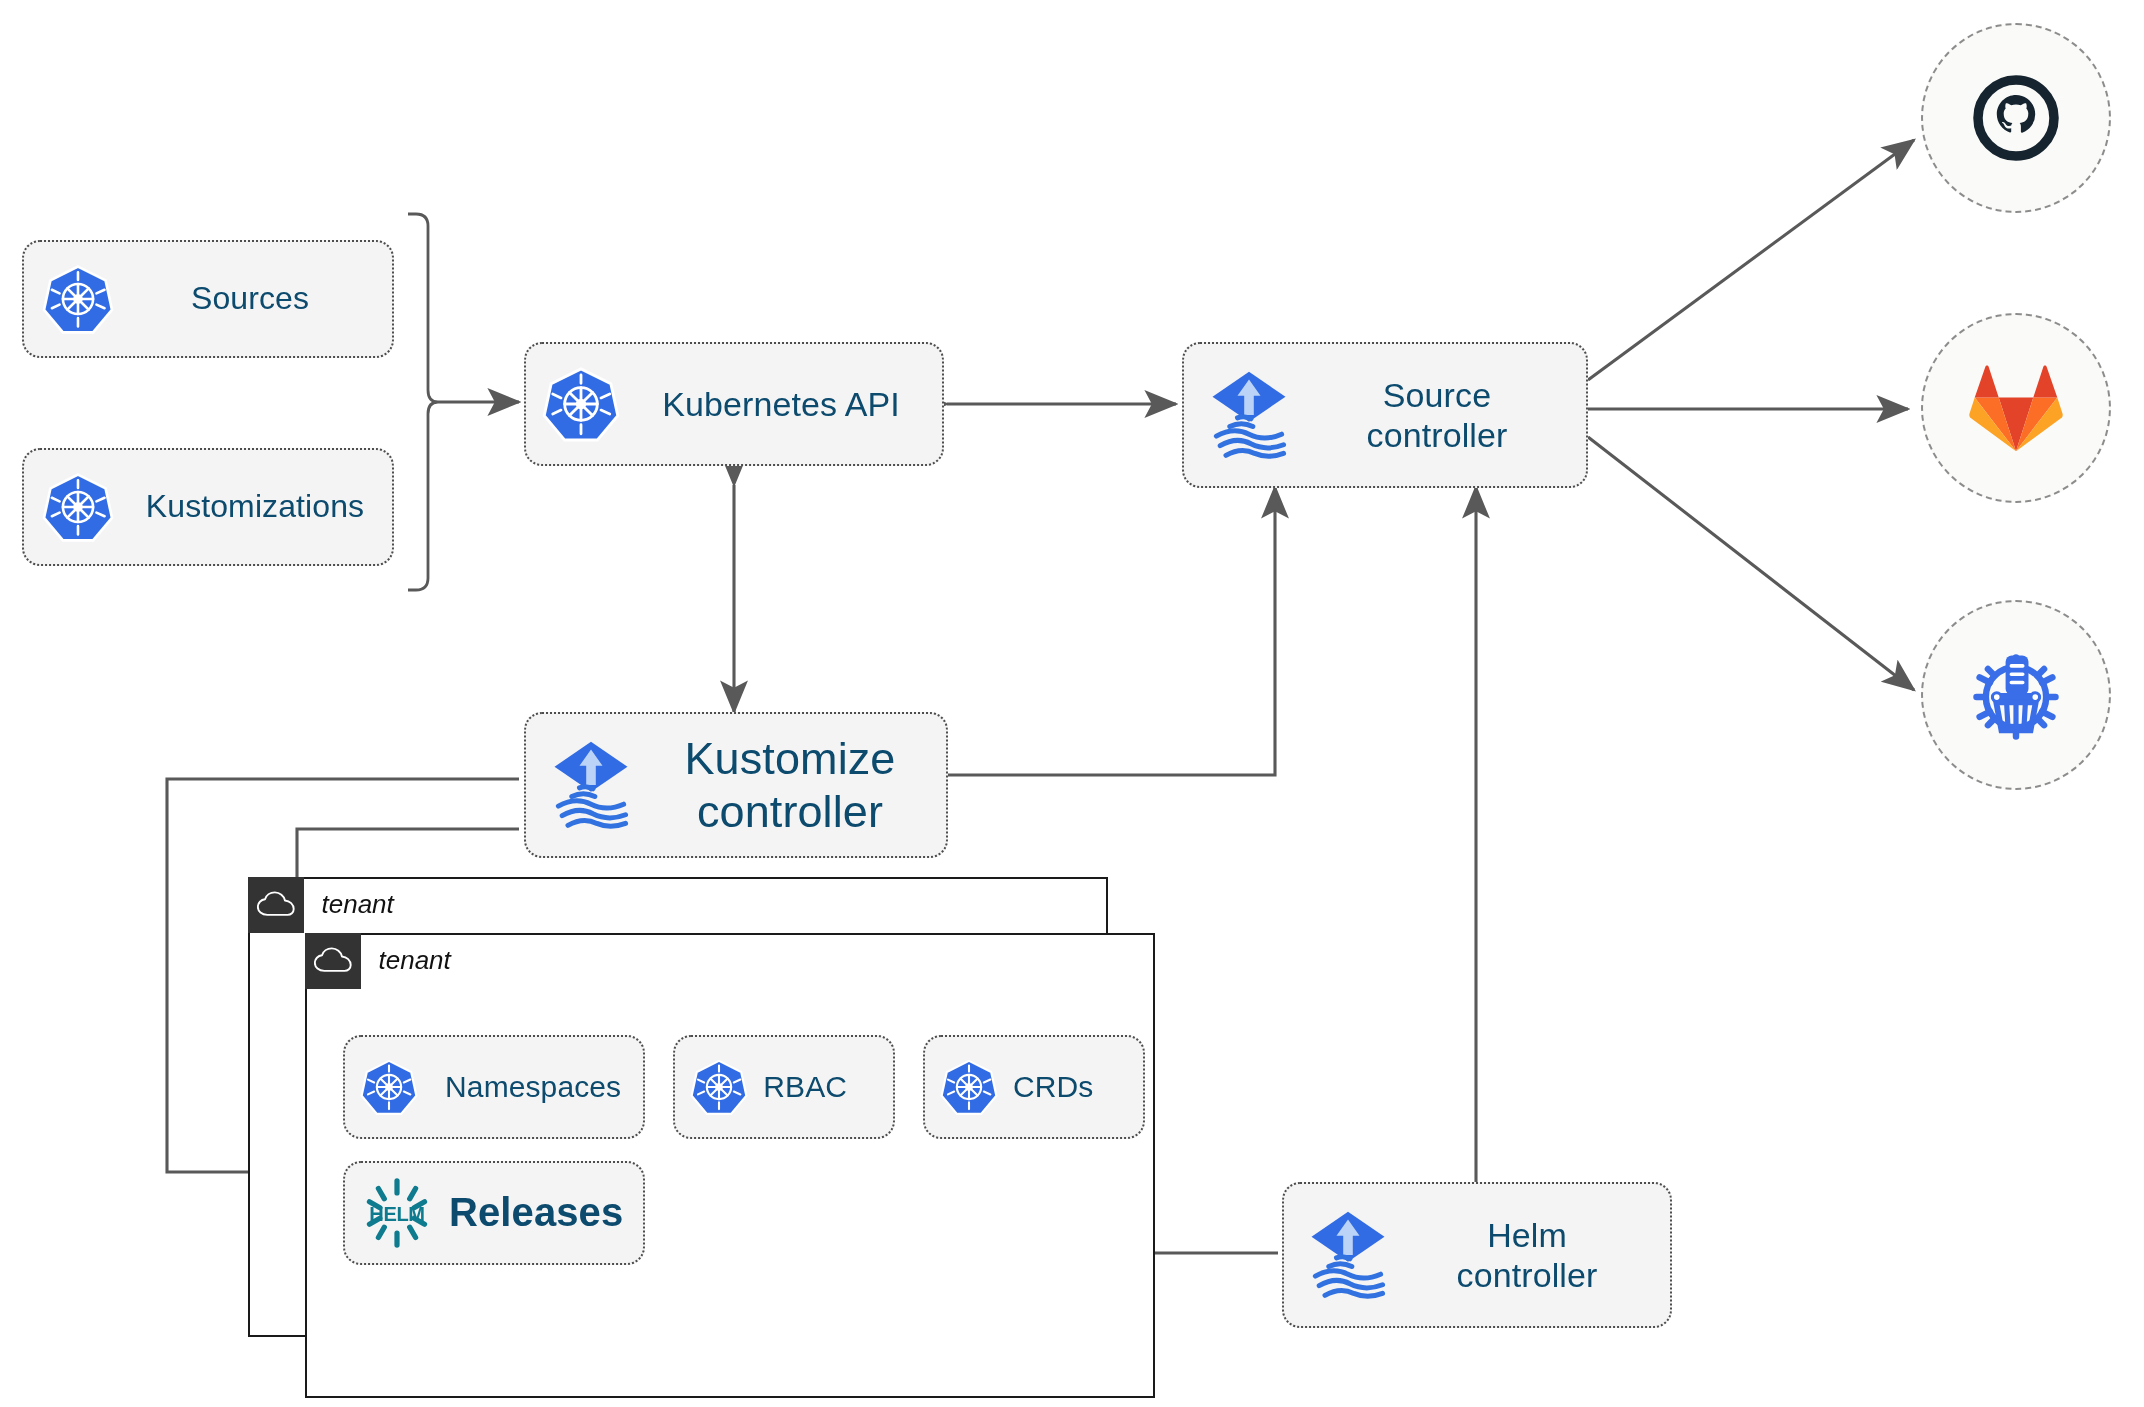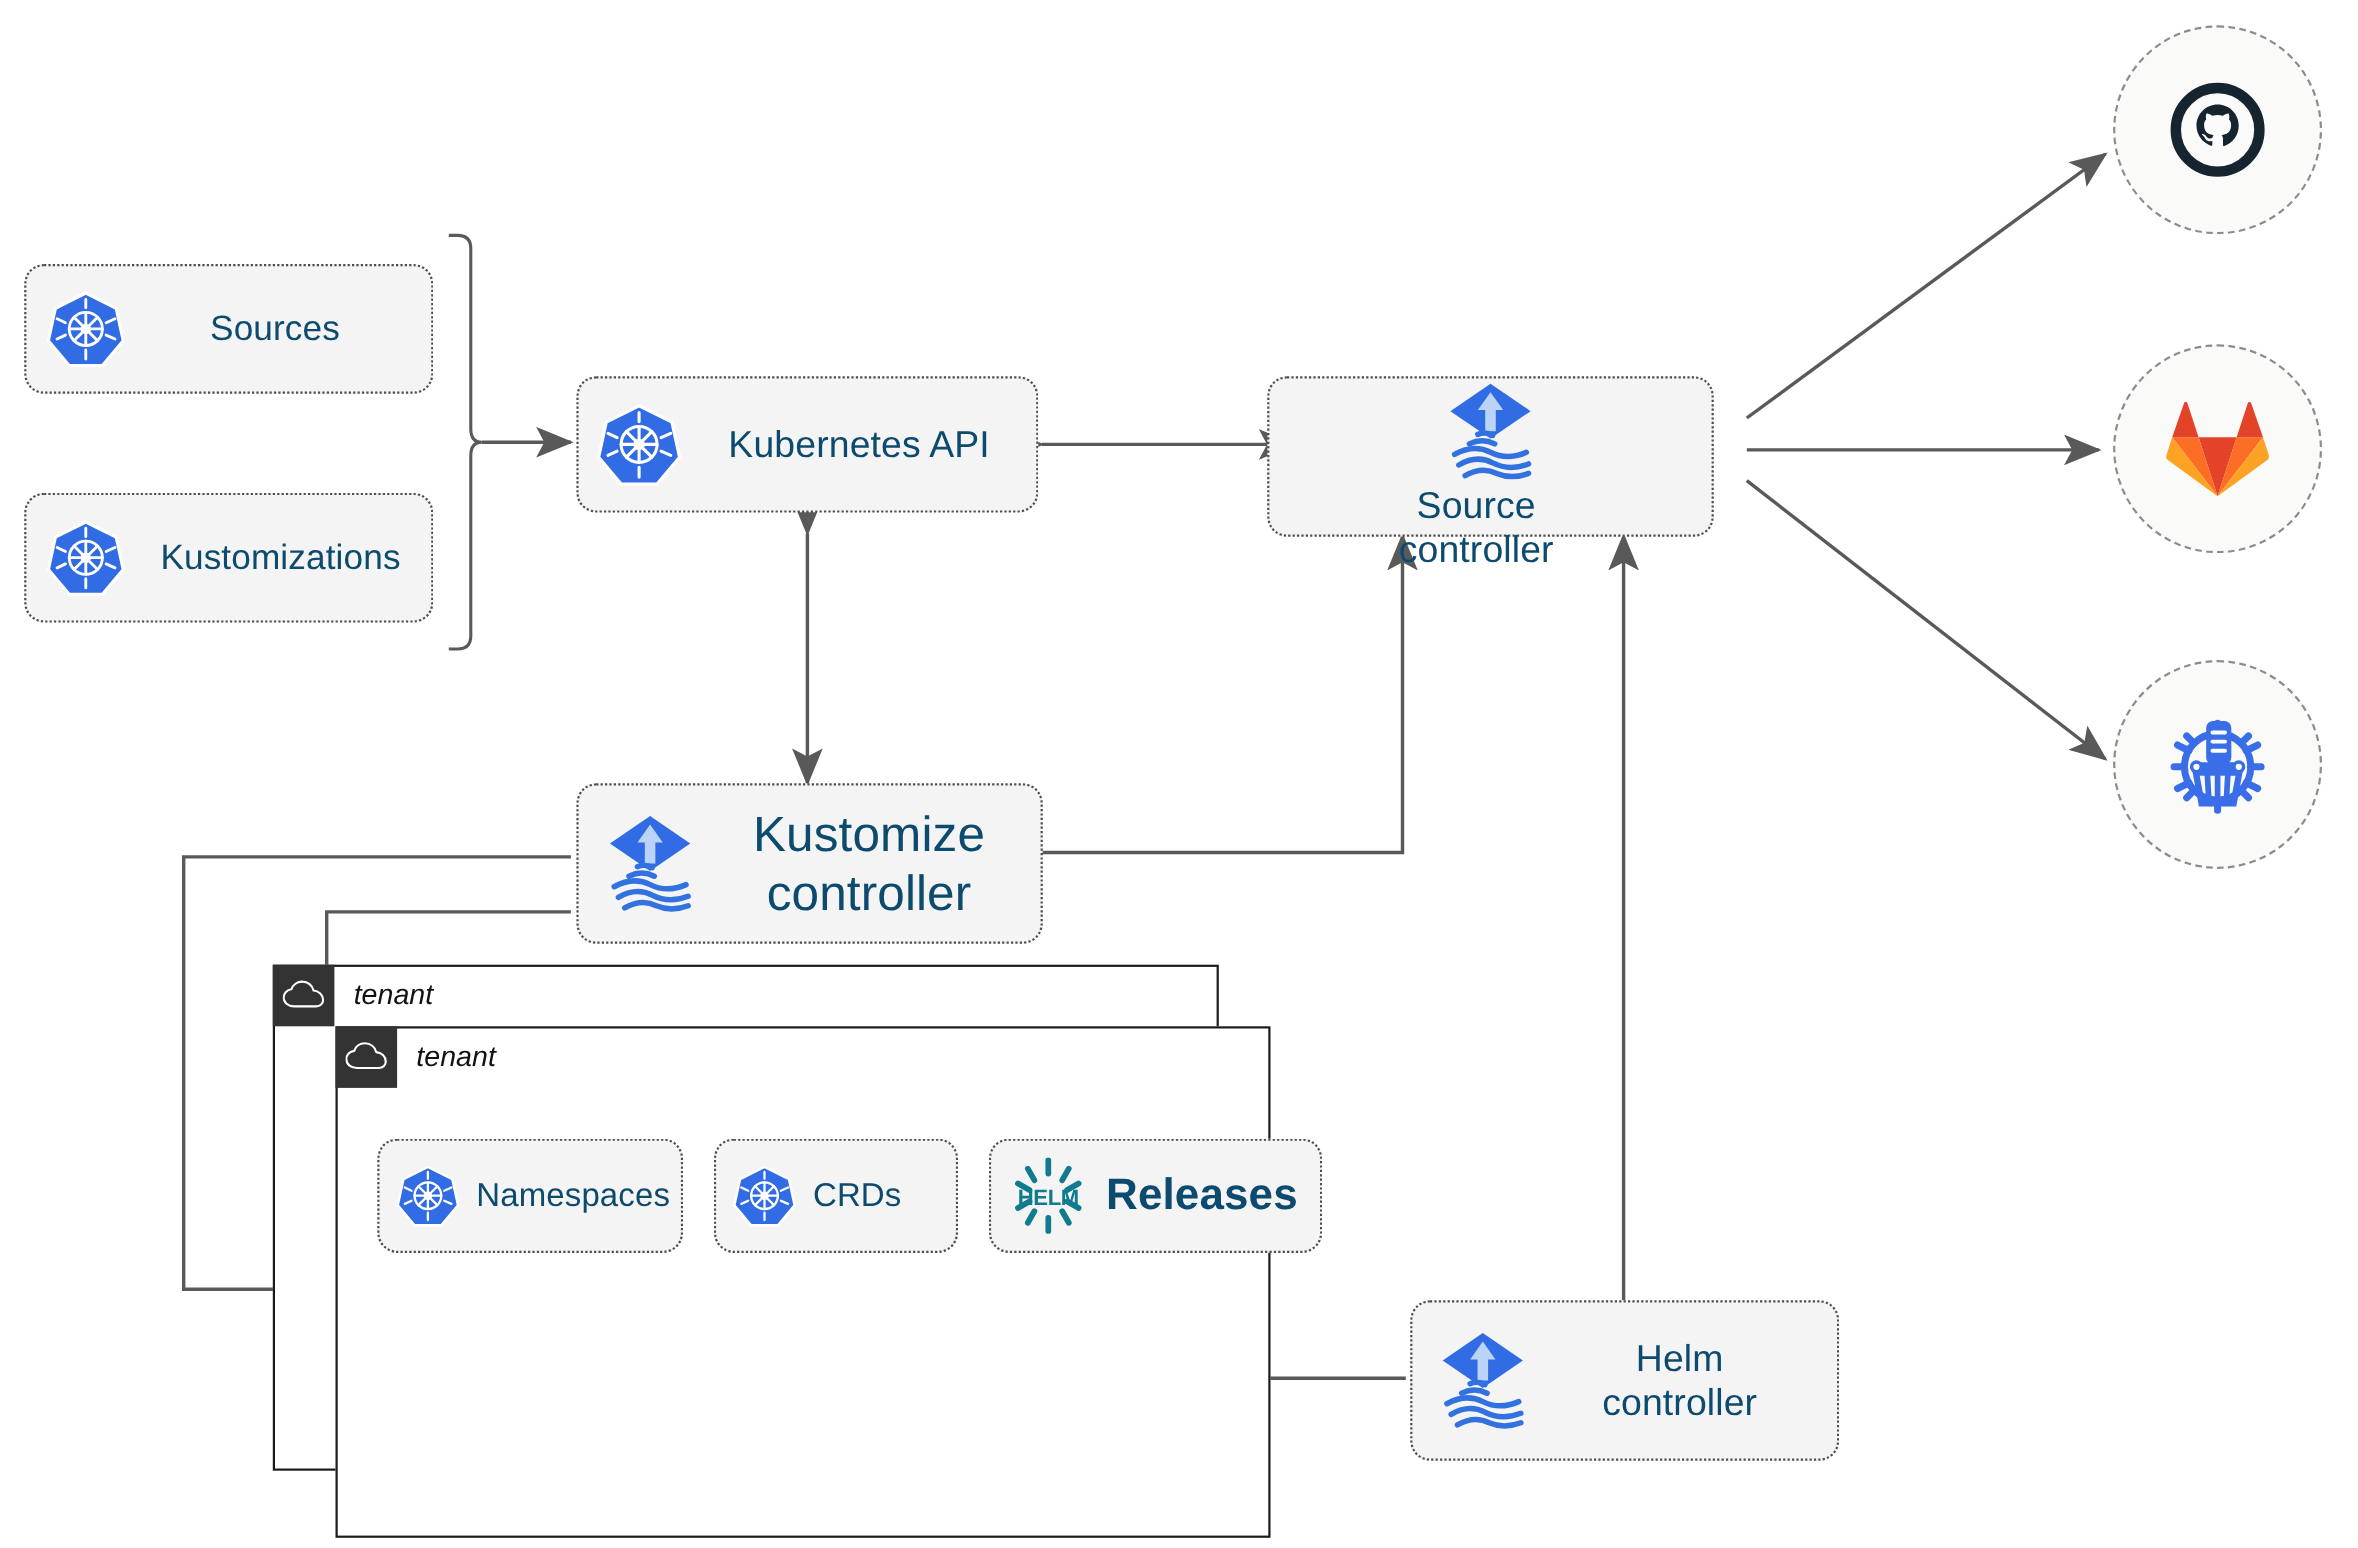--- a/index.html
+++ b/index.html
@@ -200,21 +200,21 @@
           <path d="M18.6 32 28.9 32 M35.1 32 45.4 32"></path>
           <path d="M22.5 22.5 29.8 29.8 M34.2 34.2 41.5 41.5"></path>
           <path d="M41.5 22.5 34.2 29.8 M29.8 34.2 22.5 41.5"></path>
           <path d="M32 8.2 32 15 M32 49 32 56.4 M8.8 23.8 15.6 27 M48.4 37 55.6 40.2 M55.6 23.8 48.4 27 M15.6 37 8.8 40.2"></path>
         </g>
       </svg>
     </span>
     <span class="lbl" style="font-size:34px; padding-right:16px;">Kubernetes API</span>
   </div>
 
-  <div class="node" style="left:1152px; top:342px; width:406px; height:146px;flex-direction:column;">
+  <div class="node" style="left:1182px; top:342px; width:406px; height:146px;">
     <span class="ico" style="width:130px;">
       <svg width="96" height="96" viewBox="0 0 100 100" aria-hidden="true">
         <path d="M50 5 L88 31 L50 57 L12 31 Z" fill="#326CE5"></path>
         <path d="M50 13 L62 30 L55 30 L55 50 L45 50 L45 30 L38 30 Z" fill="#BBD3F7"></path>
         <g stroke="#3272E0" stroke-width="5.2" fill="none" stroke-linecap="round">
           <path d="M16 72 Q34 62 50 70 Q66 78 84 70"></path>
           <path d="M20 82 Q37 72 52 80 Q68 88 86 81"></path>
           <path d="M26 92 Q42 83 56 90 Q70 96 86 90"></path>
           <path d="M30 62 Q42 56 54 62"></path>
           <path d="M38 53 Q45 50 52 54"></path>
@@ -340,20 +340,39 @@
                 <path d="M22.5 22.5 29.8 29.8 M34.2 34.2 41.5 41.5"></path>
                 <path d="M41.5 22.5 34.2 29.8 M29.8 34.2 22.5 41.5"></path>
                 <path d="M32 8.2 32 15 M32 49 32 56.4 M8.8 23.8 15.6 27 M48.4 37 55.6 40.2 M55.6 23.8 48.4 27 M15.6 37 8.8 40.2"></path>
               </g>
             </svg>
           </span>
           <span class="lbl" style="font-size:30px; padding-right:10px;">Namespaces</span>
         </div>
       </div>
 
+      <div class="rescell">
+        <div class="node">
+          <span class="ico" style="width:88px;">
+            <svg width="58" height="58" viewBox="0 0 64 64" aria-hidden="true">
+              <path d="M32 3.2 56.5 15.4 62.2 41.6 45.4 61.6 18.6 61.6 1.8 41.6 7.5 15.4 Z" fill="#326CE5" stroke="#ffffff" stroke-width="2.4"></path>
+              <g fill="none" stroke="#ffffff" stroke-width="2.3" stroke-linecap="round">
+                <circle cx="32" cy="32" r="13.4"></circle>
+                <circle cx="32" cy="32" r="3.1" fill="#ffffff"></circle>
+                <path d="M32 18.6 32 28.9 M32 35.1 32 45.4"></path>
+                <path d="M18.6 32 28.9 32 M35.1 32 45.4 32"></path>
+                <path d="M22.5 22.5 29.8 29.8 M34.2 34.2 41.5 41.5"></path>
+                <path d="M41.5 22.5 34.2 29.8 M29.8 34.2 22.5 41.5"></path>
+                <path d="M32 8.2 32 15 M32 49 32 56.4 M8.8 23.8 15.6 27 M48.4 37 55.6 40.2 M55.6 23.8 48.4 27 M15.6 37 8.8 40.2"></path>
+              </g>
+            </svg>
+          </span>
+          <span class="lbl" style="font-size:30px; padding-right:46px;">RBAC</span>
+        </div>
+      </div>
 
       <div class="rescell">
         <div class="node">
           <span class="ico" style="width:88px;">
             <svg width="58" height="58" viewBox="0 0 64 64" aria-hidden="true">
               <path d="M32 3.2 56.5 15.4 62.2 41.6 45.4 61.6 18.6 61.6 1.8 41.6 7.5 15.4 Z" fill="#326CE5" stroke="#ffffff" stroke-width="2.4"></path>
               <g fill="none" stroke="#ffffff" stroke-width="2.3" stroke-linecap="round">
                 <circle cx="32" cy="32" r="13.4"></circle>
                 <circle cx="32" cy="32" r="3.1" fill="#ffffff"></circle>
                 <path d="M32 18.6 32 28.9 M32 35.1 32 45.4"></path>

